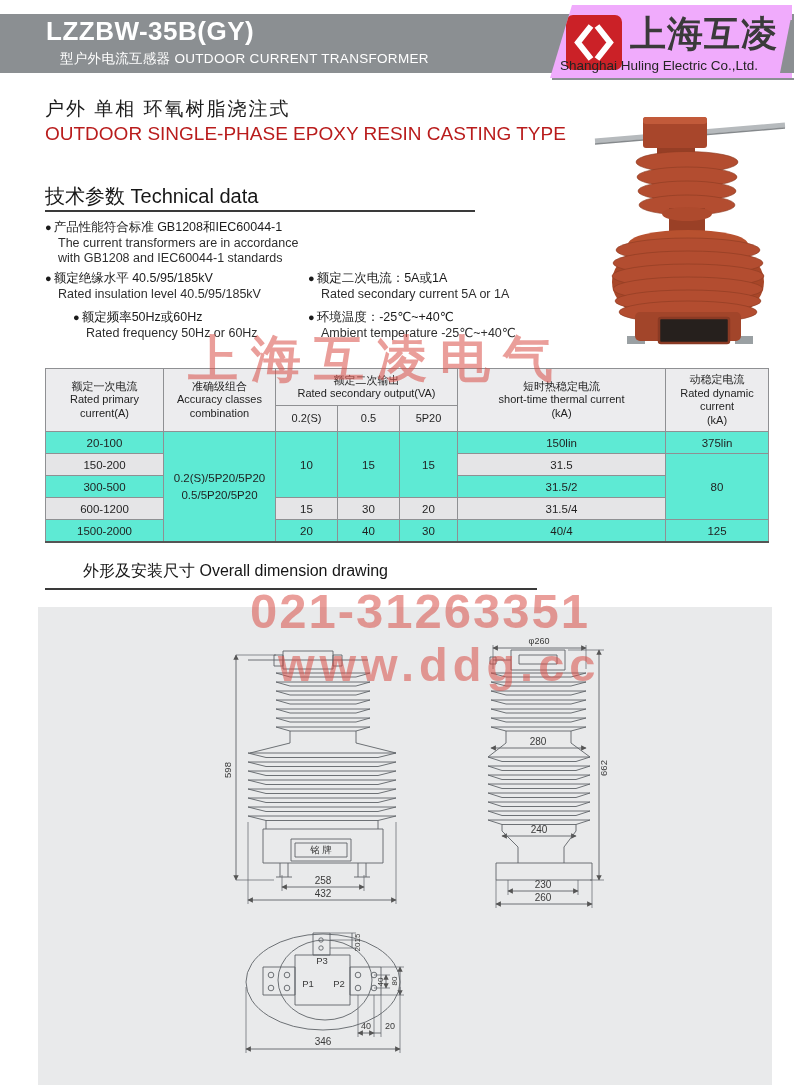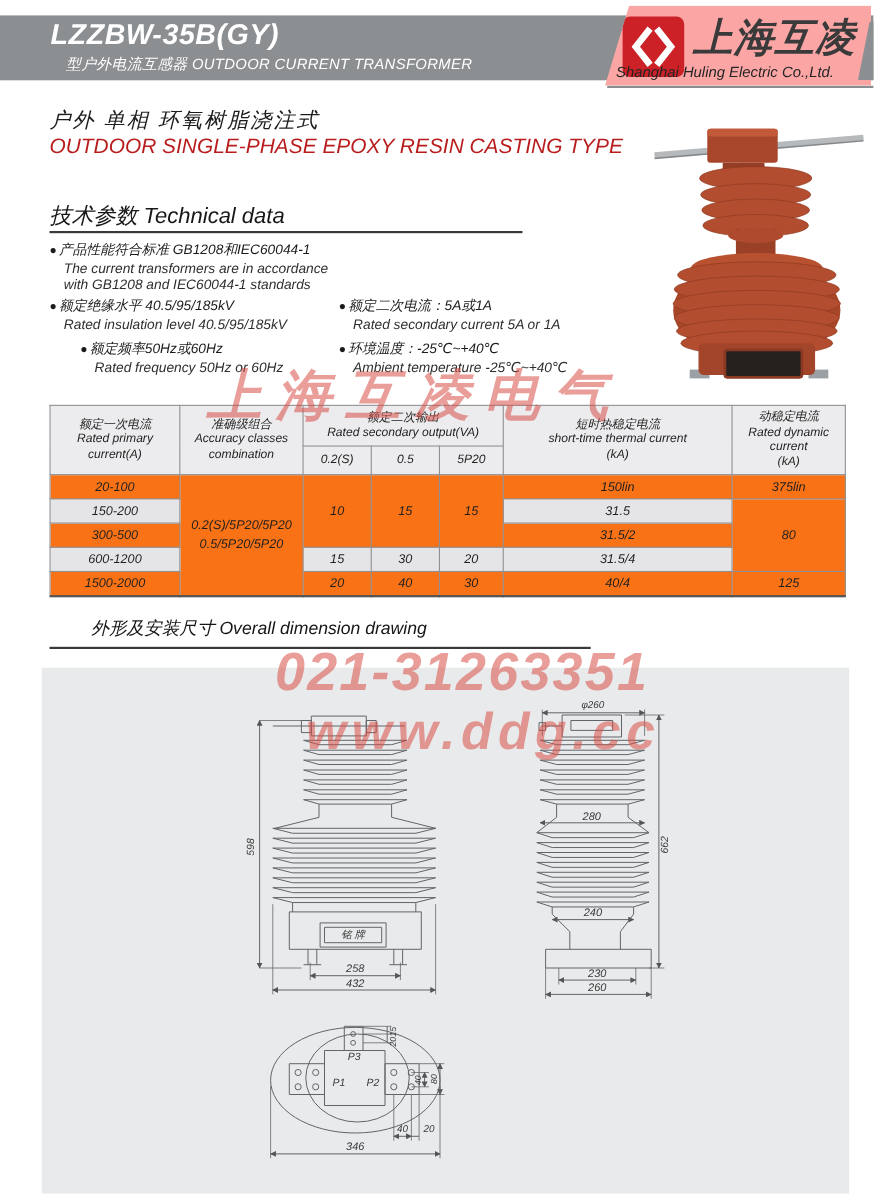--- a/index.html
+++ b/index.html
@@ -1,22 +1,22 @@
 <!DOCTYPE html>
 <html><head>
 <meta charset="utf-8">
 <style>
   html,body{margin:0;padding:0;background:#fff;}
   .page{position:relative;width:794px;height:1089px;background:#fff;overflow:hidden;
-        font-family:"Liberation Sans","DejaVu Sans",sans-serif;color:#222;font-style:italic;}
+        font-family:"Liberation Sans","DejaVu Sans",sans-serif;color:#222;}
   
   .banner{position:absolute;left:0;top:14px;width:810px;height:59px;background:#8b8f92;}
   .model-title{position:absolute;left:46px;top:16px;font-size:26px;font-weight:bold;color:#fff;letter-spacing:.5px;}
   .model-subtitle{position:absolute;left:60px;top:50px;font-size:13.5px;color:#fff;letter-spacing:.3px;}
-  .logo-box{position:absolute;left:550px;top:5px;width:242px;height:73px;background:#fca5a5;
+  .logo-box{position:absolute;left:550px;top:5px;width:242px;height:73px;background:#f0abfc;
             clip-path:polygon(22px 0,100% 0,100% 100%,0 100%);}
   .logo-red{position:absolute;left:16px;top:10px;width:56px;height:55px;background:#cb2127;border-radius:7px;}
   .logo-cn{position:absolute;left:80px;top:5px;font-size:36px;font-weight:bold;color:#3a3a3a;letter-spacing:1px;}
   .logo-en{position:absolute;left:10px;top:53px;width:228px;font-size:13.5px;color:#242424;}
   .logo-underline{position:absolute;left:552px;top:78px;width:258px;height:2px;background:#8b8f92;}
   .banner-tab{position:absolute;left:780px;top:20px;width:30px;height:53px;background:#8b8f92;
               clip-path:polygon(35% 0,100% 0,100% 100%,0 100%);}
   
   .intro-cn{position:absolute;left:45px;top:96px;font-size:19px;color:#1c1c1c;letter-spacing:2px;}
   .intro-en{position:absolute;left:45px;top:123px;font-size:19px;color:#b91c1c;}
@@ -28,21 +28,21 @@
   .dot{font-size:11px;margin-right:2px;}
   
   .photo{position:absolute;left:583px;top:96px;width:215px;height:252px;}
   
   .wm{position:absolute;font-weight:bold;color:rgba(216,78,71,.55);white-space:nowrap;z-index:6;}
   .wm1{left:188px;top:326px;font-size:50px;letter-spacing:13px;}
   .wm2{left:250px;top:583px;font-size:49px;letter-spacing:2px;}
   .wm3{left:278px;top:637px;font-size:47px;letter-spacing:5px;}
   
   .spec-table{position:absolute;left:45px;top:368px;border-collapse:collapse;table-layout:fixed;z-index:3;}
-  .spec-table td{border:1px solid #8f9093;text-align:center;vertical-align:middle;padding:0;background:#f97316;}
+  .spec-table td{border:1px solid #8f9093;text-align:center;vertical-align:middle;padding:0;background:#5eead4;}
   .spec-table{border:1px solid #6e6e6e;border-bottom:2px solid #555;padding-left:16px;}
   .hd{background:#ececee !important;font-size:11px;line-height:13.5px;color:#1f1f1f;}
   .row-h1{height:37px;}.row-h2{height:26px;}
   .bd{font-size:11.5px;height:21px;color:#1f1f1f;}
   .shade{background:#e5e5e7 !important;}
   .acc{font-size:11.5px;line-height:17px;}
   
   .h-dim{position:absolute;left:45px;top:561px;font-size:16px;color:#161616;margin-left:38px;}
   .h-dim-line{position:absolute;left:45px;top:588px;width:492px;height:2px;background:#3a3a3a;}
   .draw-area{position:absolute;left:38px;top:607px;width:734px;height:478px;background:#e9eaeb;}

